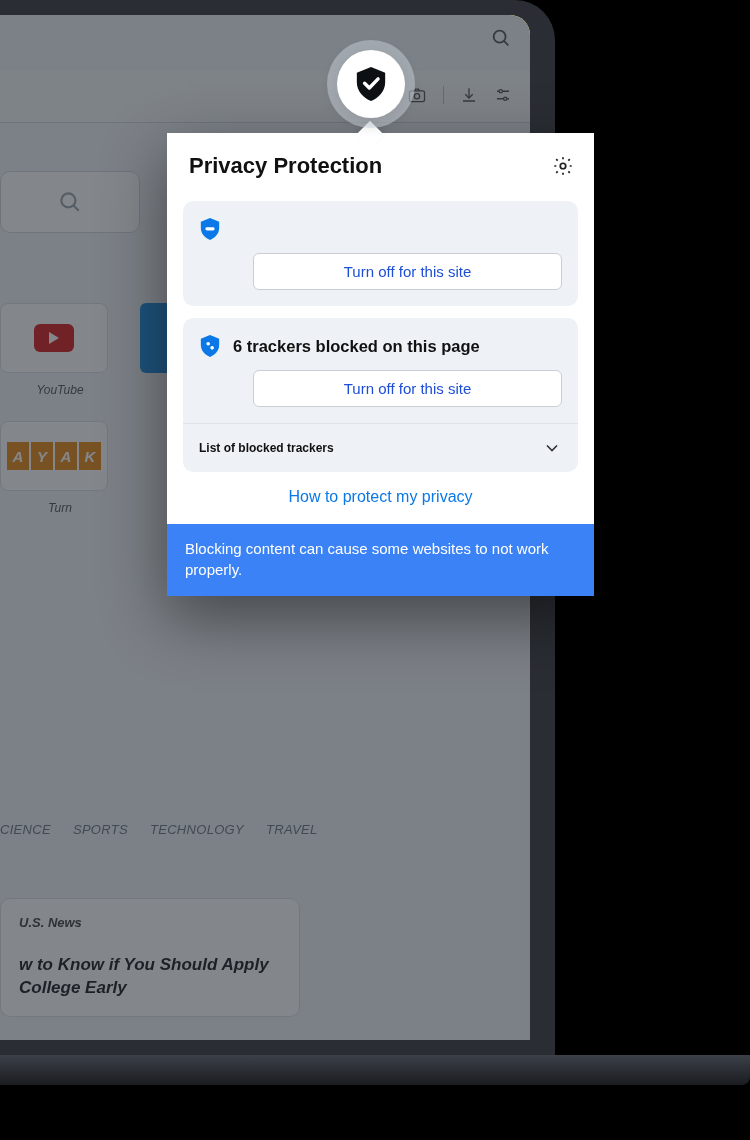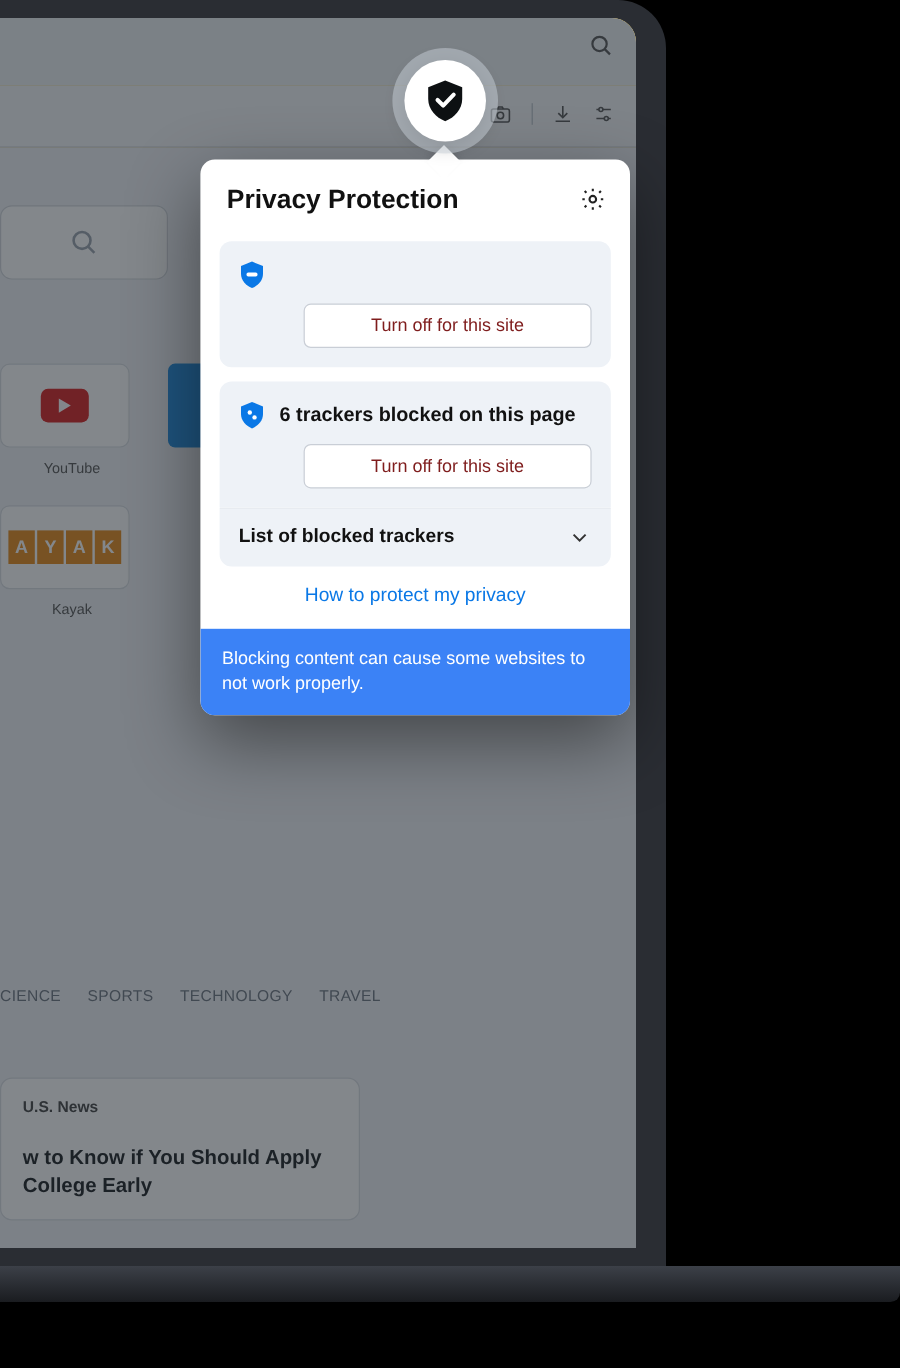--- a/index.html
+++ b/index.html
@@ -22,20 +22,21 @@
     }
     .screen {
       position: absolute;
       left: 0;
       top: 15px;
       width: 530px;
       height: 1025px;
       background: #eab308;
       border-top-right-radius: 20px;
       overflow: hidden;
+      font-style: italic;
     }
     .screen-overlay {
       position: absolute;
       left: 0; top: 0; right: 0; bottom: 0;
       background: rgba(30,36,44,0.55);
       pointer-events: none;
       z-index: 5;
     }
     
     .toolbar {
@@ -203,23 +204,23 @@
       background: #fff;
       border-radius: 50%;
       box-shadow: 0 0 0 10px rgba(200,207,216,0.5), 0 4px 16px rgba(0,0,0,0.25);
       display: flex; align-items: center; justify-content: center;
     }
     
     .panel {
       position: absolute;
       left: 167px;
       top: 133px;
-      width: 358px;
-      background: #fff;
-      border-radius: 12px;
+      width: 427px;
+      background: #fff;
+      border-radius: 0;
       box-shadow: 0 22px 60px rgba(0,0,0,0.45);
       z-index: 30;
       overflow: hidden;
     }
     .panel-arrow {
       position: absolute;
       left: 360px;
       top: 125px;
       width: 20px; height: 20px;
       background: #fff;
@@ -265,38 +266,38 @@
     }
     .turn-off-btn {
       display: block;
       margin-left: 54px;
       width: calc(100% - 54px);
       padding: 9px 0;
       background: #fff;
       border: 1px solid #c9ced6;
       border-radius: 6px;
       font-size: 15px;
-      color: #7f1d1d;
+      color: #1d4ed8;
       font-weight: 500;
       text-align: center;
       cursor: pointer;
     }
     .list-row {
       margin: 0 16px;
       background: #eef2f7;
       border-radius: 0 0 10px 10px;
       padding: 14px 16px;
       display: flex;
       align-items: center;
       justify-content: space-between;
       margin-top: 0;
       border-top: 1px solid #dfe4ea;
     }
     .list-row .text {
-      font-size: 16px;
+      font-size: 12px;
       font-weight: 700;
       color: #111;
     }
     .help-link {
       display: block;
       text-align: center;
       color: #0a78e6;
       font-weight: 400;
       font-size: 16px;
       padding: 16px 0 18px 0;
@@ -379,21 +380,21 @@
         </div>
         <div class="tile">
           <div class="icon-box">
             <div class="kayak-logo">
                 <span>A</span>
                 <span>Y</span>
                 <span>A</span>
                 <span>K</span>
               </div>
           </div>
-          <div class="label">Kayak</div>
+          <div class="label">Turn</div>
         </div>
       </div>
 
       <div class="categories">
         <span>CIENCE</span>
         <span>SPORTS</span>
         <span>TECHNOLOGY</span>
         <span>TRAVEL</span>
       </div>
 

